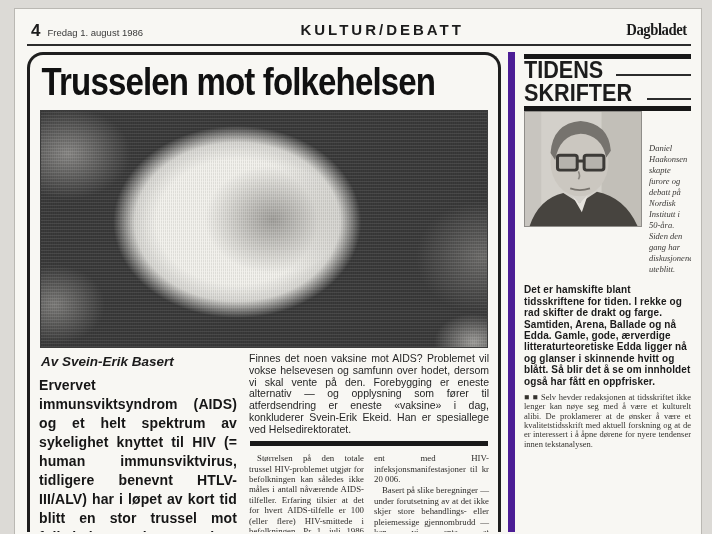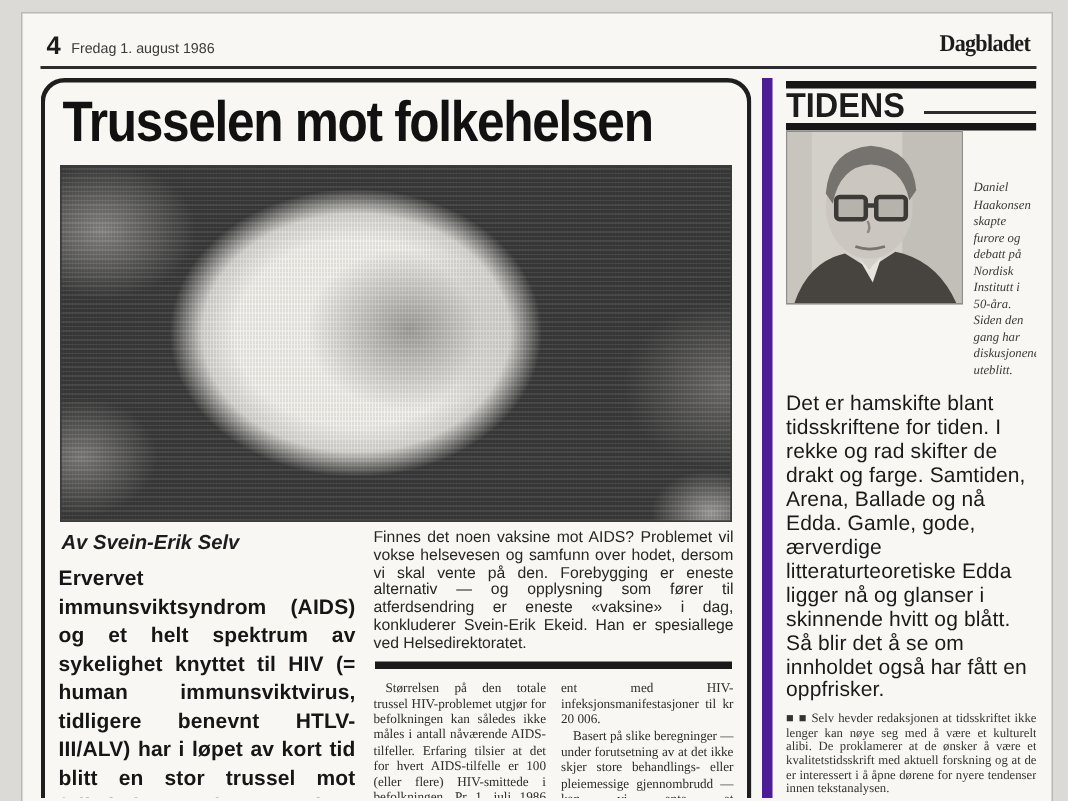--- a/index.html
+++ b/index.html
@@ -109,54 +109,55 @@
   .portrait-row{display:flex;gap:7px;}
   .portrait{
     width:116px;height:114px;flex:none;border:1px solid #8f8d89;background:#d8d5cf;
   }
   .portrait svg{display:block;width:100%;height:100%;}
   .portrait-caption{
     flex:1;font-family:"Liberation Serif",serif;font-style:italic;
     font-size:8.5px;line-height:1.3;color:#3a3836;padding-top:32px;
   }
   .sidebar-lead{
-    font-weight:normal;font-size:14px;line-height:1.14;
+    font-weight:bold;font-size:10px;line-height:1.14;
     margin-top:9px;color:#1a1a1a;letter-spacing:.1px;
   }
   .sidebar-small{margin-top:4px;}
   .sidebar-small p{
     font-family:"Liberation Serif",serif;font-size:8.5px;line-height:1.1;
     text-align:justify;color:#35332f;margin:6px 0 0 0;
   }
 </style>
 </head>
 <body>
 
 <div class="paper">
 
   <div class="masthead">
     <div class="mh-left">
       <span class="page-num">4</span>
       <span class="page-date">Fredag 1. august 1986</span>
     </div>
+    <div class="section-title">KULTUR/DEBATT</div>
     <div class="brand">Dagbladet</div>
   </div>
 
   <div class="content">
 
     <div class="main-col">
       <div class="article-box">
         <div class="headline">Trusselen mot folkehelsen</div>
 
         <div class="virus-photo"></div>
 
 
         <div class="body-cols">
           <div class="left-body">
-            <div class="byline">Av Svein-Erik Selv</div>
+            <div class="byline">Av Svein-Erik Basert</div>
             <div class="lead-bold">Ervervet immunsviktsyndrom (AIDS) og et helt spektrum av sykelighet knyttet til HIV (= human immunsviktvirus, tidligere benevnt HTLV-III/ALV) har i løpet av kort tid blitt en stor trussel mot folkehelsen. I løpet av kort tid vil alle se at det ikke bare er et helsetjenestepro-</div>
           </div>
           <div class="right-body">
             <div class="intro">Finnes det noen vaksine mot AIDS? Problemet vil vokse helsevesen og samfunn over hodet, dersom vi skal vente på den. Forebygging er eneste alternativ — og opplysning som fører til atferdsendring er eneste «vaksine» i dag, konkluderer Svein-Erik Ekeid. Han er spesiallege ved Helsedirektoratet.</div>
             <div class="intro-rule"></div>
             <div class="subcols">
               <div class="subcol">
                 <p class="indent">Størrelsen på den totale trussel HIV-problemet utgjør for befolkningen kan således ikke måles i antall nåværende AIDS-tilfeller. Erfaring tilsier at det for hvert AIDS-tilfelle er 100 (eller flere) HIV-smittede i befolkningen. Pr 1. juli 1986 skulle det således (basert på at det hittil er registrert 34 AIDS-tilfeller i</p>
               </div>
               <div class="subcol">
@@ -166,20 +167,24 @@
             </div>
           </div>
         </div>
       </div>
     </div>
 
     <div class="sidebar">
       <div class="kicker-bar top"></div>
       <div class="kicker-line">
         <span class="kicker-text">TIDENS</span>
+        <span class="kicker-rule"></span>
+      </div>
+      <div class="kicker-line">
+        <span class="kicker-text">SKRIFTER</span>
         <span class="kicker-rule"></span>
       </div>
       <div class="kicker-bar"></div>
 
 
       <div class="portrait-row">
         <div class="portrait">
           <svg viewBox="0 0 100 100" preserveAspectRatio="none" aria-hidden="true">
             <rect x="0" y="0" width="100" height="100" fill="#d3d0ca"></rect>
             <rect x="66" y="0" width="34" height="100" fill="#c2bfb8"></rect>

